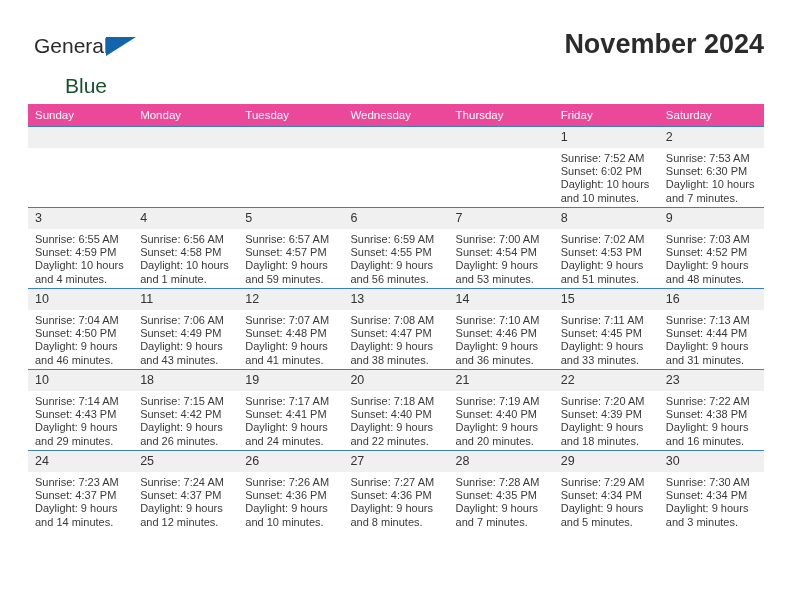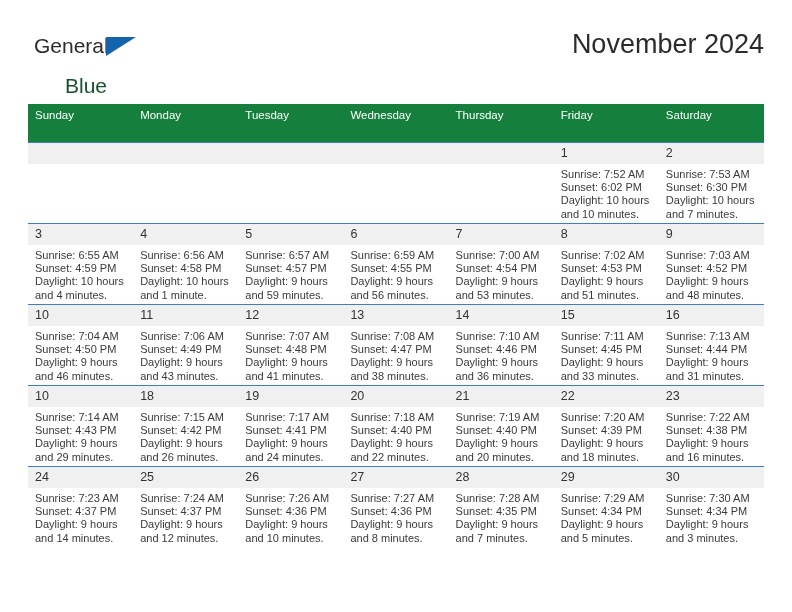--- a/index.html
+++ b/index.html
@@ -69,21 +69,21 @@
   .title-block {
     position: absolute;
     right: 0;
     top: 0;
     text-align: right;
   }
   .cal-title {
     font-size: 27px;
     color: #2b2b2b;
     line-height: 32px;
-    font-weight: normal;
+    font-weight: bold;
     margin: 0;
     white-space: nowrap;
   }
   .cal-subtitle {
     font-size: 14.5px;
     color: #2b2b2b;
     line-height: 20px;
     margin: 6px 0 0 0;
     white-space: nowrap;
   }
@@ -91,26 +91,26 @@
   
   .calendar {
     position: absolute;
     left: 28px;
     top: 104px;
     width: 736px;
     border-collapse: collapse;
     table-layout: fixed;
   }
   .calendar th {
-    background: #15803d;
+    background: #ec4899;
     color: #ffffff;
     font-size: 11.5px;
     font-weight: normal;
     text-align: left;
-    padding: 5px 0 21px 7px;
+    padding: 5px 0 5px 7px;
     height: 12px;
     border: none;
   }
   .calendar td {
     width: 105.1px;
     height: 80px;
     vertical-align: top;
     padding: 0;
     border-top: 1px solid #3c7dc4;
     background: #ffffff;

